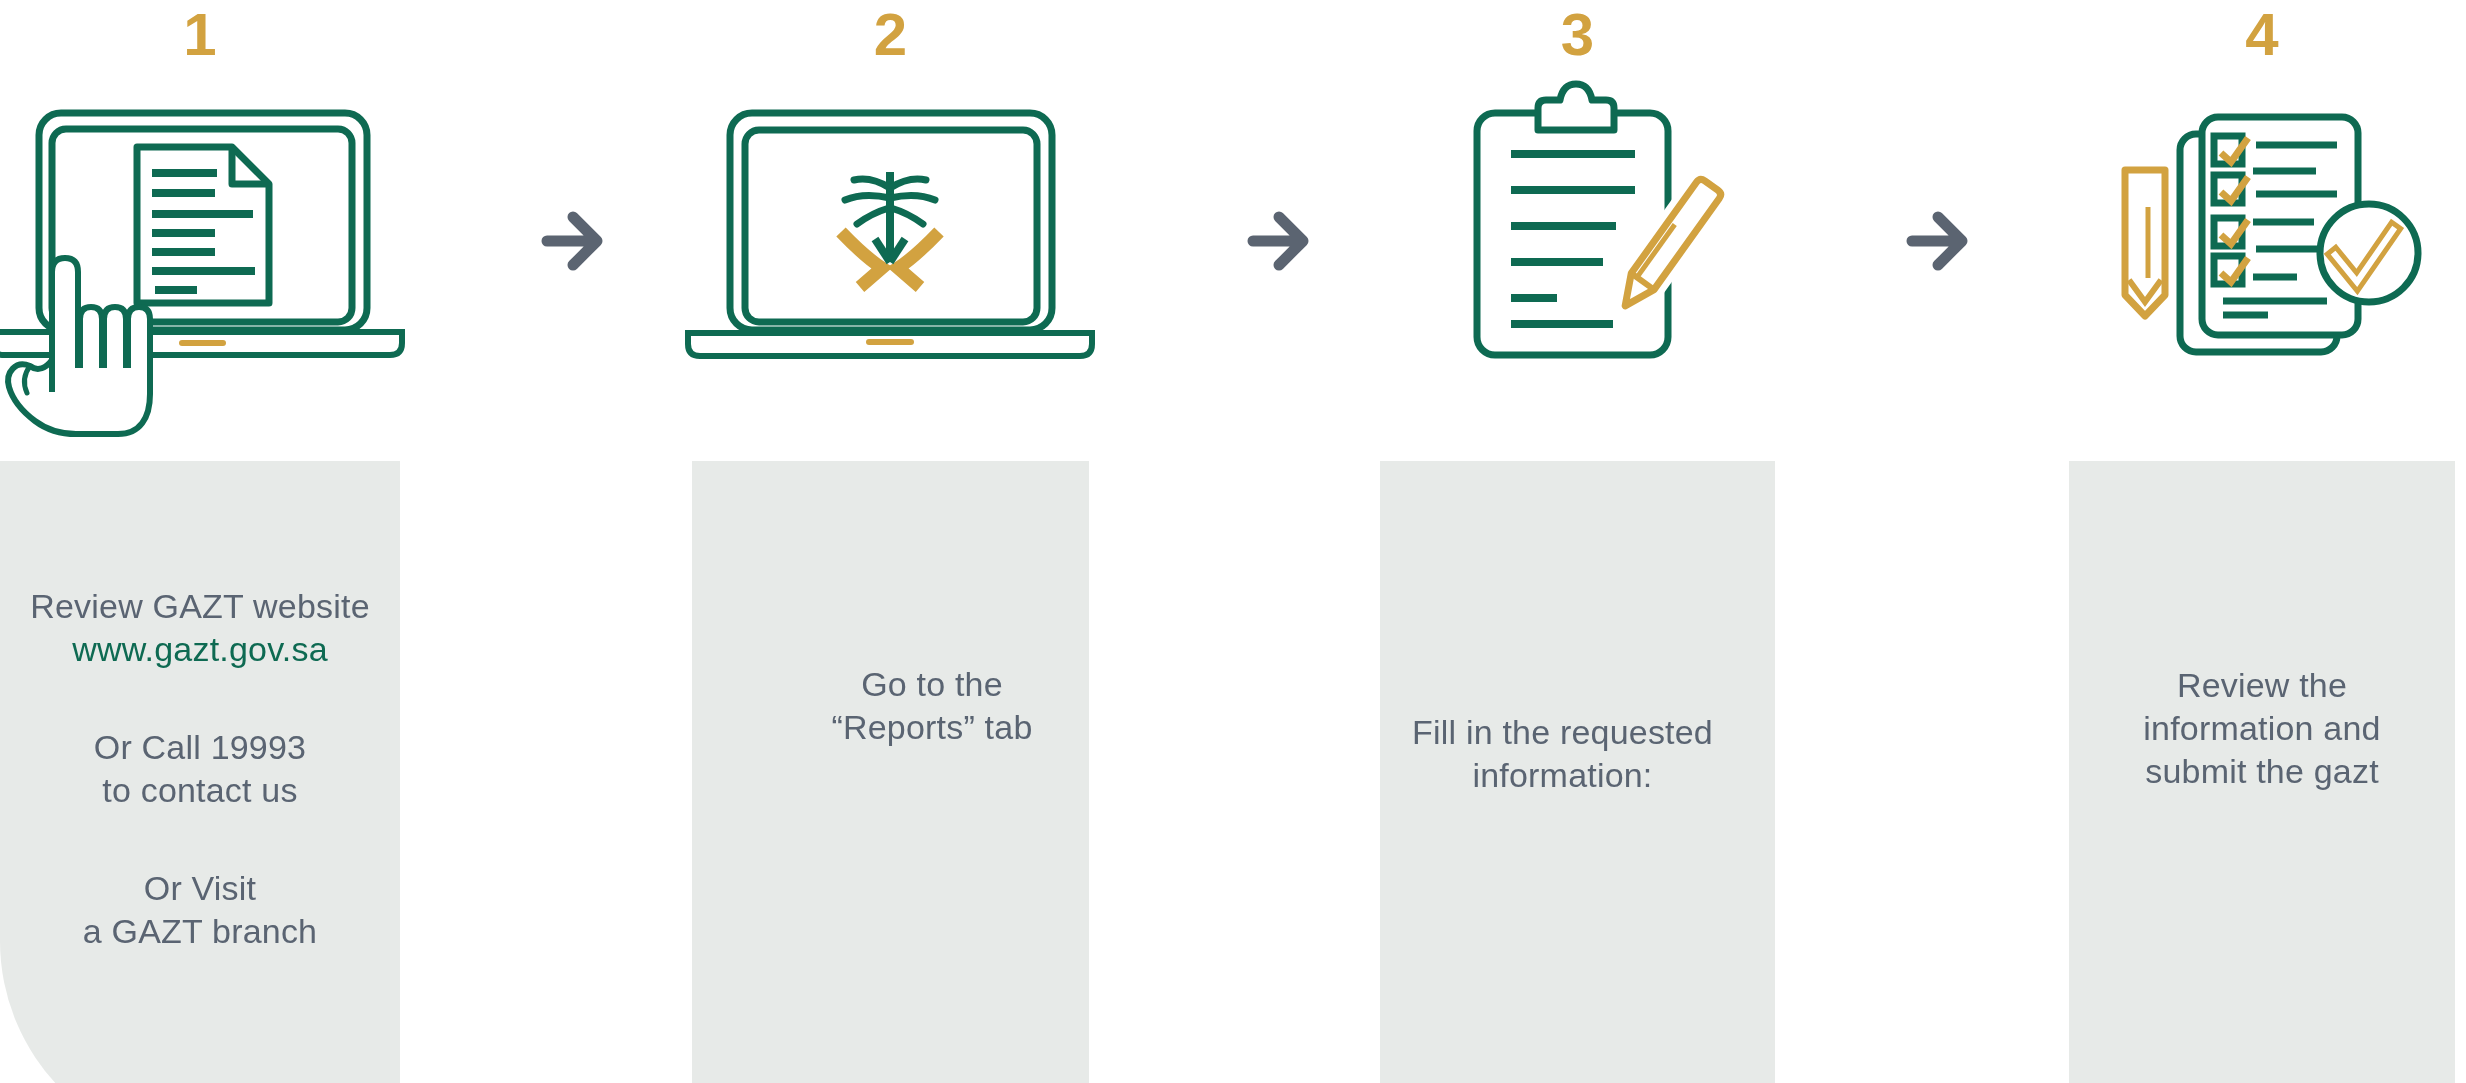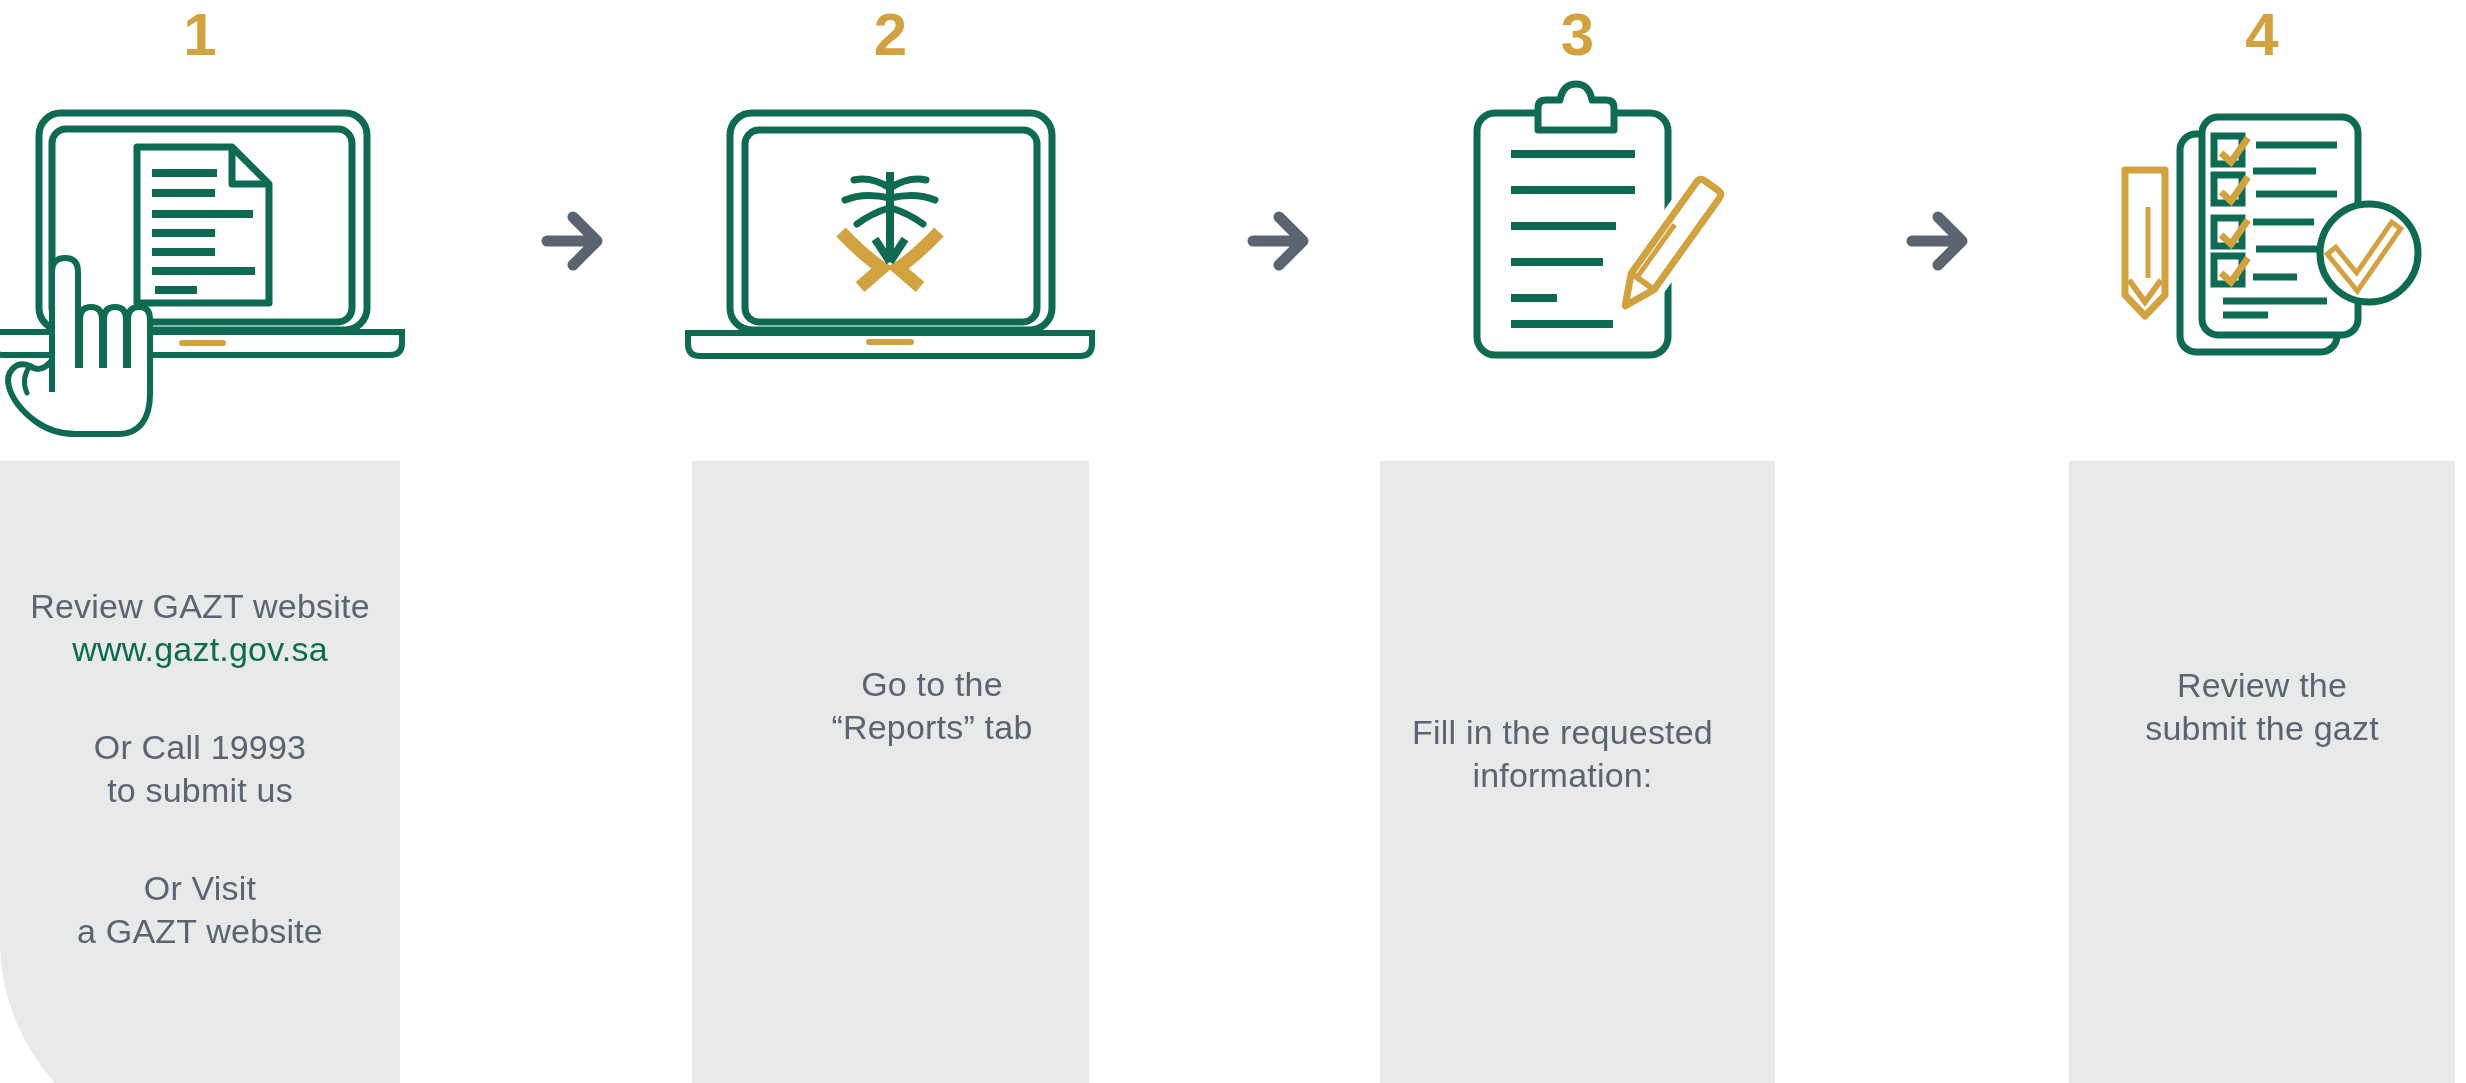--- a/index.html
+++ b/index.html
@@ -179,33 +179,34 @@
       <circle class="sgw" cx="274" cy="145" r="49" stroke-width="7"></circle>
       <path class="sa" d="M240 147 L262 174 L298 122" stroke-width="16" stroke-linecap="square" stroke-linejoin="miter"></path>
       <path class="swh" d="M240 147 L262 174 L298 122" stroke-width="6" stroke-linecap="square" stroke-linejoin="miter"></path>
     </g>
   </svg>
 
   <div class="textblock" style="left:0;width:400px;top:585px;">
     <span class="line">Review GAZT website</span>
     <span class="line link">www.gazt.gov.sa</span>
     <span class="line gap">Or Call 19993</span>
-    <span class="line">to submit us</span>
+    <span class="line">to contact us</span>
     <span class="line gap">Or Visit</span>
-    <span class="line">a GAZT website</span>
+    <span class="line">a GAZT branch</span>
   </div>
 
   <div class="textblock" style="left:692px;width:480px;top:663px;">
     <span class="line">Go to the</span>
     <span class="line">“Reports” tab</span>
   </div>
 
   <div class="textblock" style="left:1380px;width:365px;top:711px;">
     <span class="line">Fill in the requested</span>
     <span class="line">information:</span>
   </div>
 
   <div class="textblock" style="left:2069px;width:386px;top:664px;">
     <span class="line">Review the</span>
+    <span class="line">information and</span>
     <span class="line">submit the gazt</span>
   </div>
 
 </div>
 
 </body></html>

